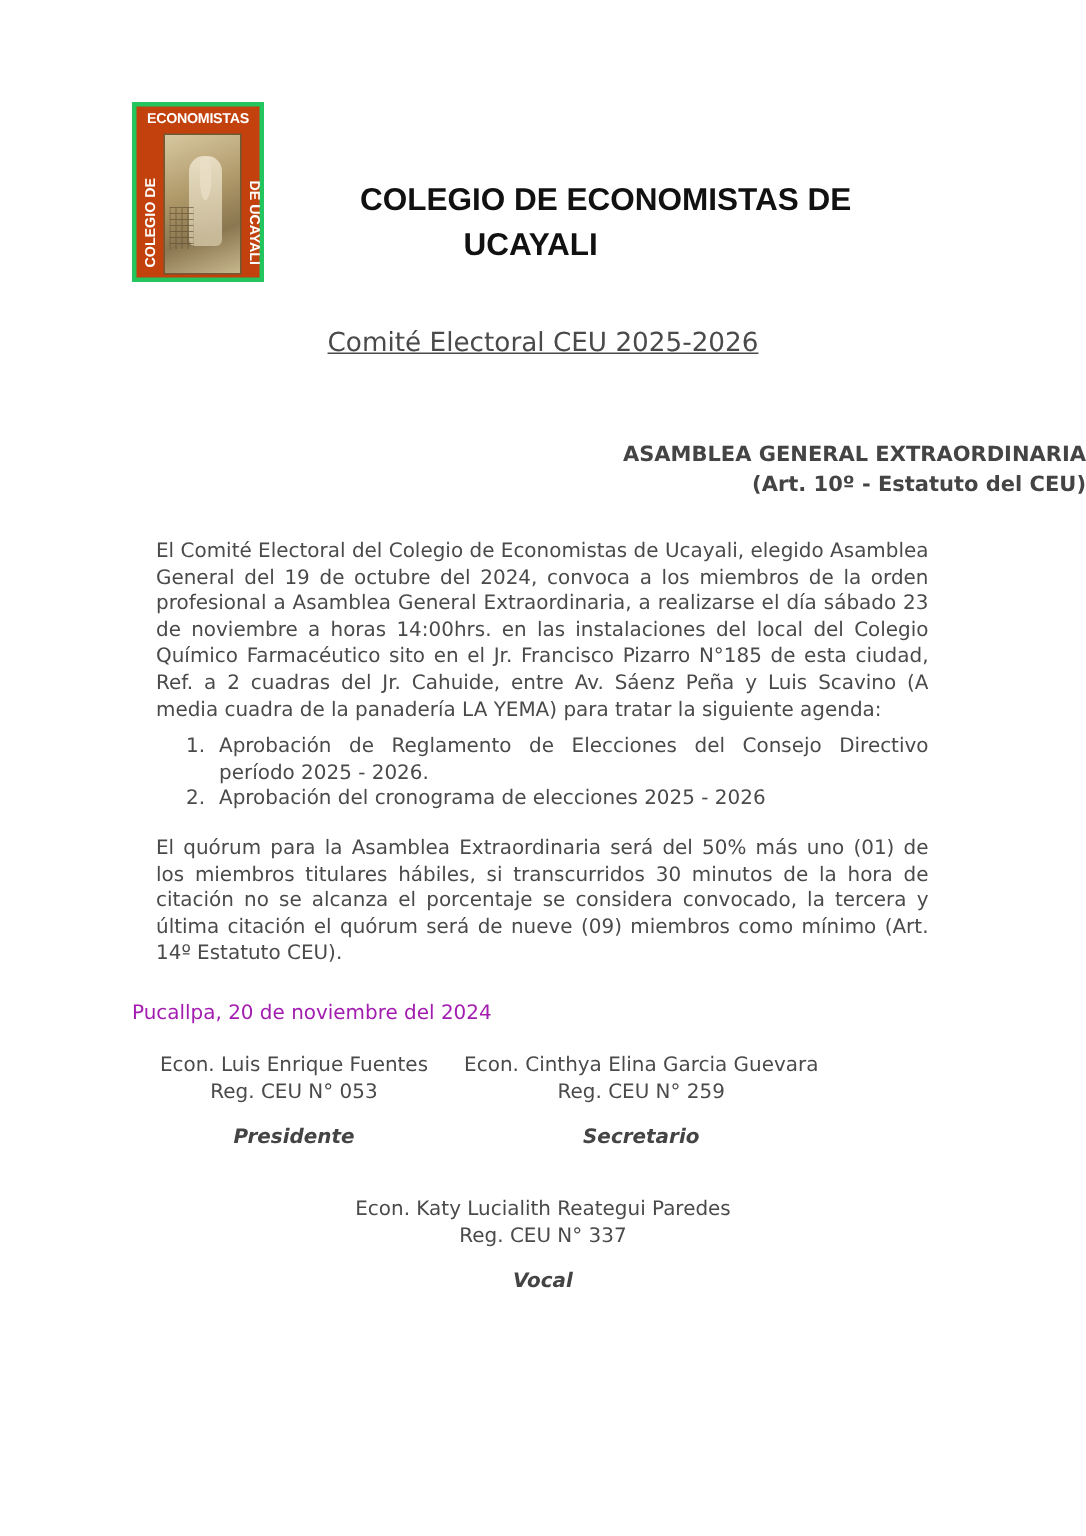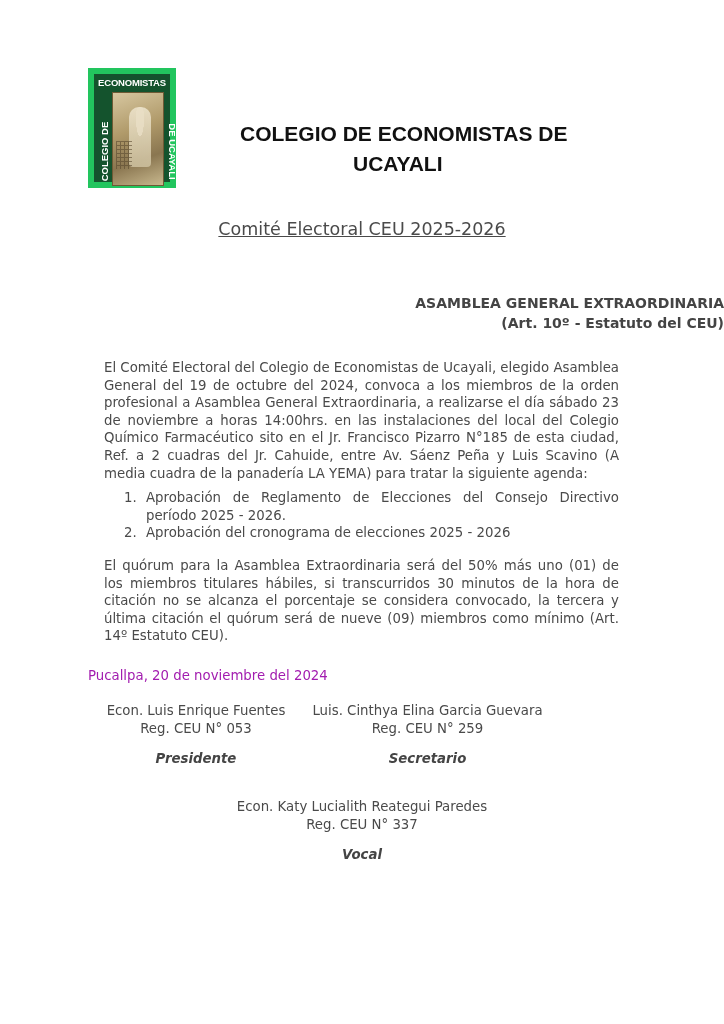--- a/index.html
+++ b/index.html
@@ -1,21 +1,21 @@
 <!DOCTYPE html>
 <html><head>
 <meta charset="utf-8">
 <style>
   html, body { margin: 0; padding: 0; background: #ffffff; }
   body { width: 724px; height: 1024px; position: relative; overflow: hidden; }
   .page { position: absolute; left: 0; top: 0; width: 724px; height: 1024px; background: #fff; }
 
   
   .logo { position: absolute; left: 88px; top: 68px; width: 88px; height: 120px;
-          background: #14532d; border: 6px solid #22c55e; box-sizing: border-box; }
+          background: #c2410c; border: 3px solid #22c55e; box-sizing: border-box; }
   .logo-top { position: absolute; left: 0; top: 3px; width: 100%; text-align: center;
               font-family: "Liberation Sans", sans-serif; font-weight: bold; font-size: 9.5px;
               color: #fff; letter-spacing: -0.2px; }
   .logo-left { position: absolute; left: -40px; top: 72px; width: 100px; text-align: center;
                transform: rotate(-90deg); font-family: "Liberation Sans", sans-serif;
                font-weight: bold; font-size: 9.5px; color: #fff; }
   .logo-right { position: absolute; left: 28px; top: 72px; width: 100px; text-align: center;
                 transform: rotate(90deg); font-family: "Liberation Sans", sans-serif;
                 font-weight: bold; font-size: 9.5px; color: #fff; }
   .logo-image { position: absolute; left: 18px; top: 18px; width: 52px; height: 94px;
@@ -24,21 +24,21 @@
   .logo-figure { position: absolute; left: 16px; top: 14px; width: 22px; height: 60px;
                  background: radial-gradient(ellipse at 50% 20%, #f1e8d2 0 25%, transparent 26%),
                              linear-gradient(#efe6cf, #cfc2a0); border-radius: 10px 10px 4px 4px; opacity: .85; }
   .logo-grid { position: absolute; left: 3px; top: 48px; width: 16px; height: 28px;
                background-image: linear-gradient(#5a4a30 1px, transparent 1px), linear-gradient(90deg, #5a4a30 1px, transparent 1px);
                background-size: 4px 4px; opacity: .6; }
 
   .title { position: absolute; left: 209px; top: 120px; font-family: "Liberation Sans", sans-serif;
            font-weight: bold; font-size: 21px; color: #111; line-height: 28px; margin-left: 31px; }
   .title-l2 { position: absolute; left: 309px; top: 150px; font-family: "Liberation Sans", sans-serif;
-              font-weight: bold; font-size: 21px; color: #111; line-height: 28px; margin-left: 44px; }
+              font-weight: bold; font-size: 21px; color: #111; line-height: 28px; }
 
   .doc { font-family: "DejaVu Sans", sans-serif; color: #444; }
   .subtitle { position: absolute; left: 0; width: 724px; top: 219px; text-align: center;
               font-weight: normal; font-size: 17.5px; text-decoration: underline; color: #4a4a4a; }
   .heading { position: absolute; left: 0; width: 724px; top: 293px; text-align: right;
              font-weight: bold; font-size: 14px; line-height: 20px; color: #444; }
 
   .para { position: absolute; left: 104px; width: 515px; font-size: 13.3px; line-height: 17.6px;
           text-align: justify; color: #4a4a4a; }
   .p1 { top: 359px; }
@@ -99,21 +99,21 @@
 
     <div class="date">Pucallpa, 20 de noviembre del 2024</div>
 
     <div class="sig sig1">
       <div>Econ. Luis Enrique Fuentes</div>
       <div>Reg. CEU N°  053</div>
       <div class="role">Presidente</div>
     </div>
 
     <div class="sig sig2">
-      <div>Luis. Cinthya Elina Garcia Guevara</div>
+      <div>Econ. Cinthya Elina Garcia Guevara</div>
       <div>Reg. CEU  N° 259</div>
       <div class="role">Secretario</div>
     </div>
 
     <div class="sig sig3">
       <div>Econ. Katy Lucialith Reategui Paredes</div>
       <div>Reg. CEU N°  337</div>
       <div class="role">Vocal</div>
     </div>
   </div>

